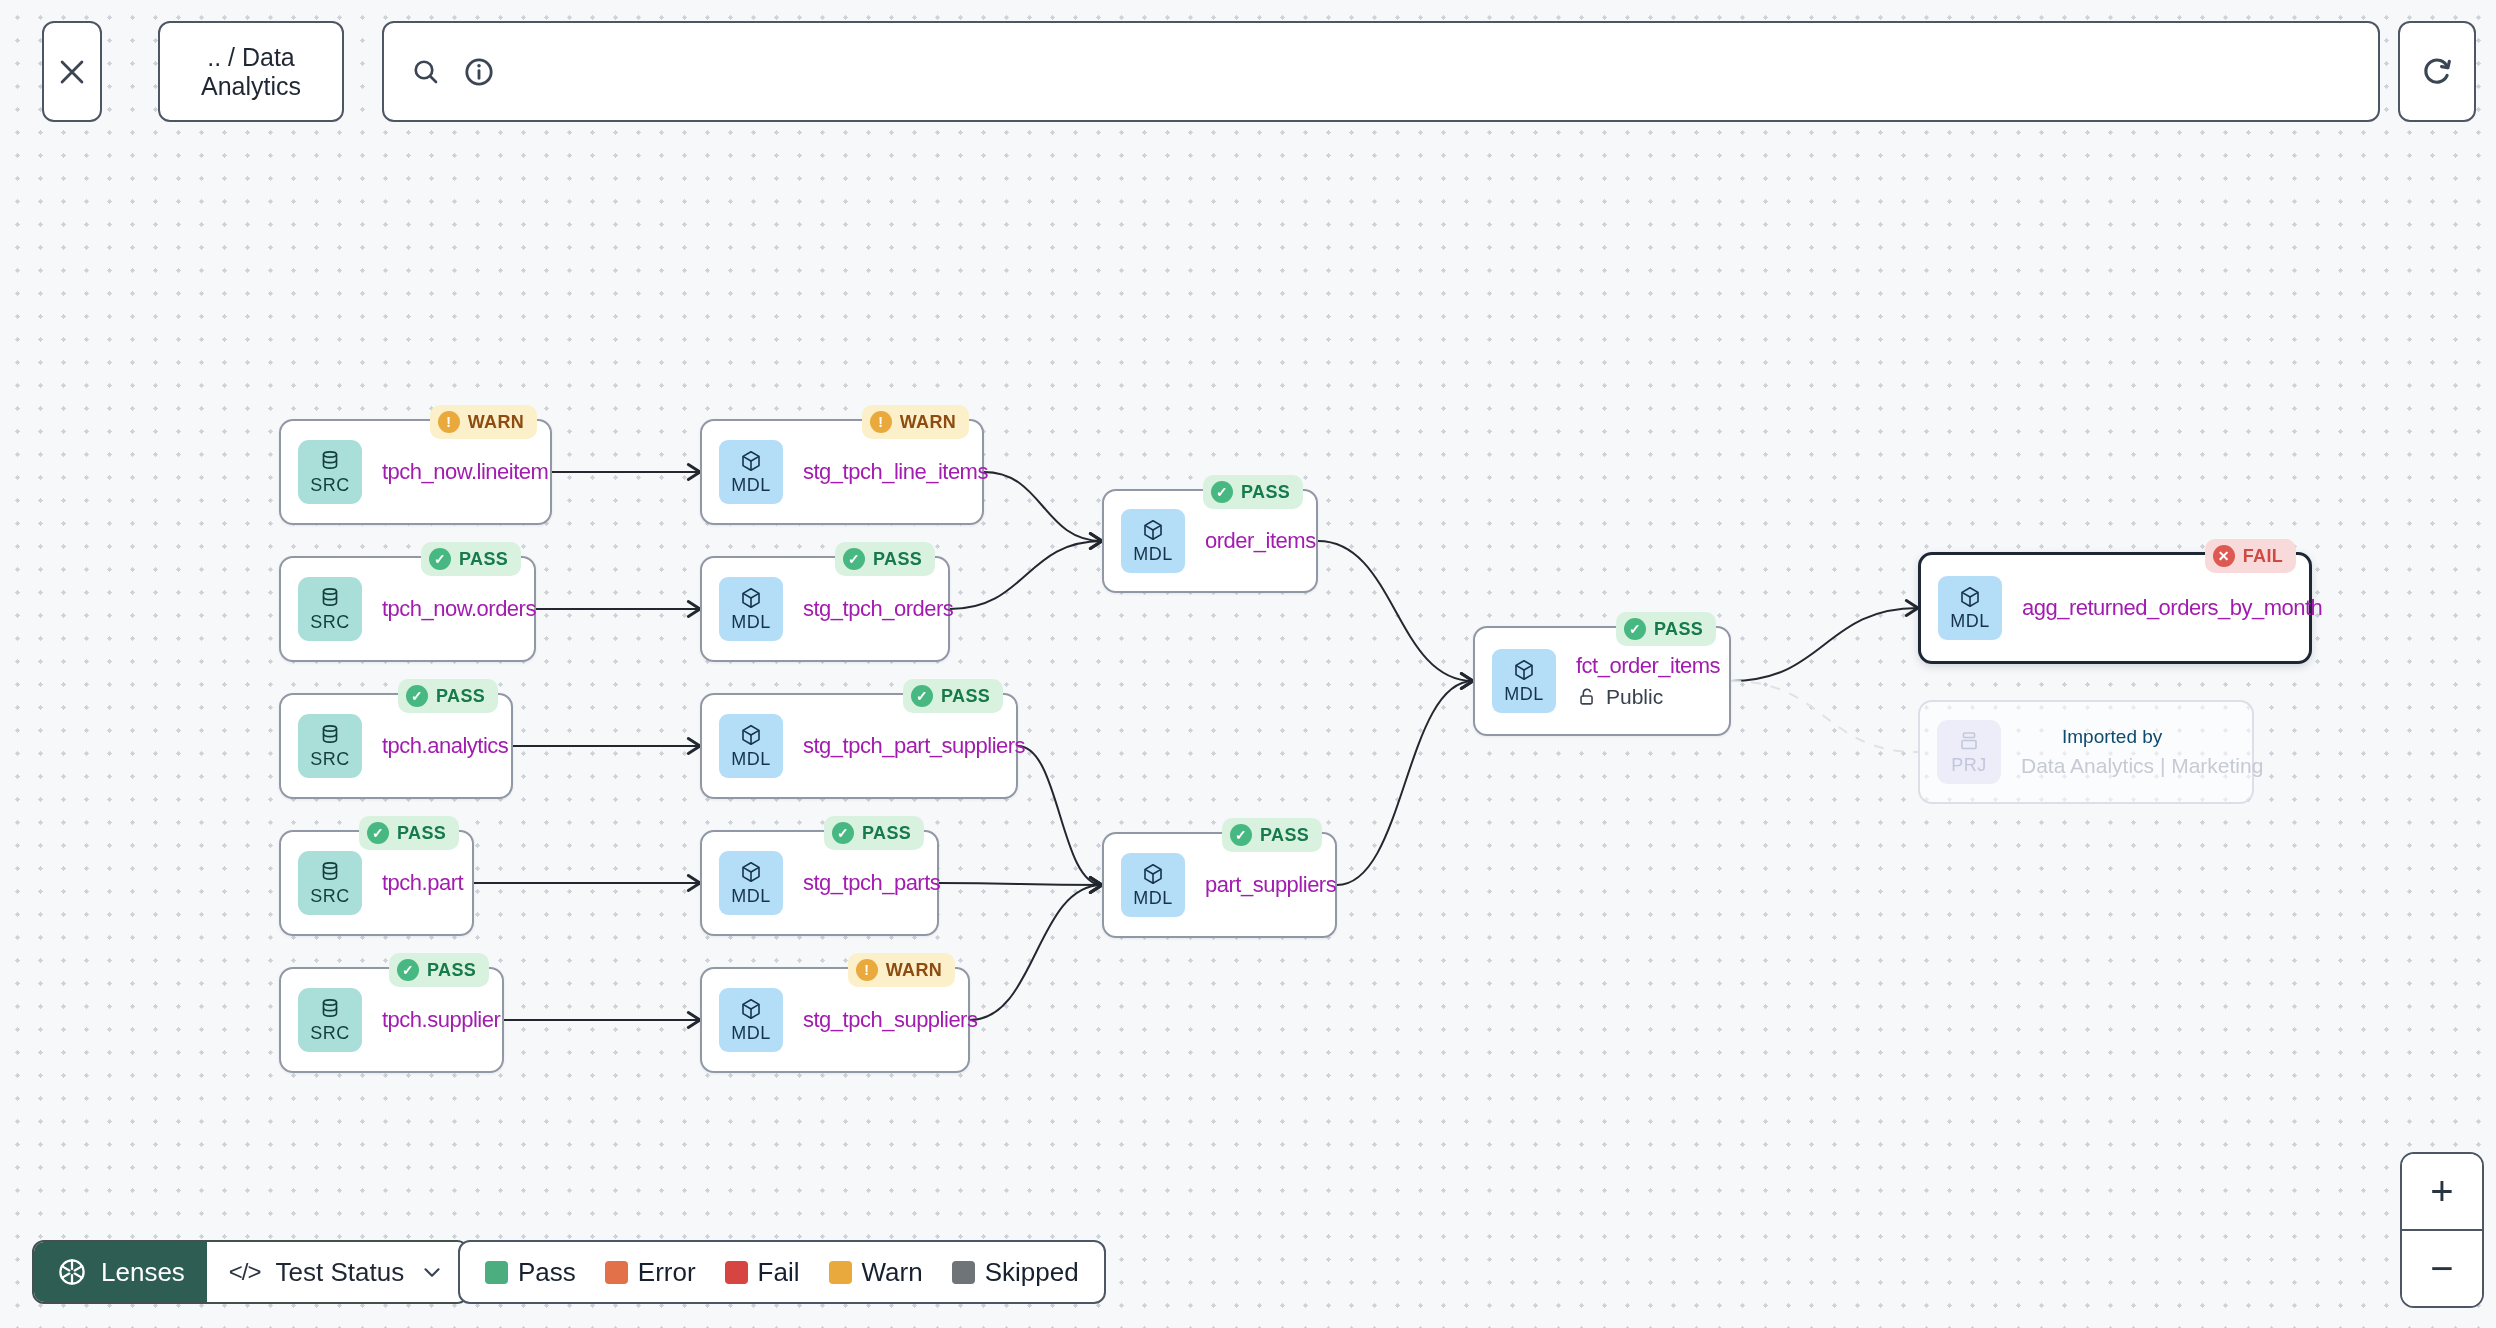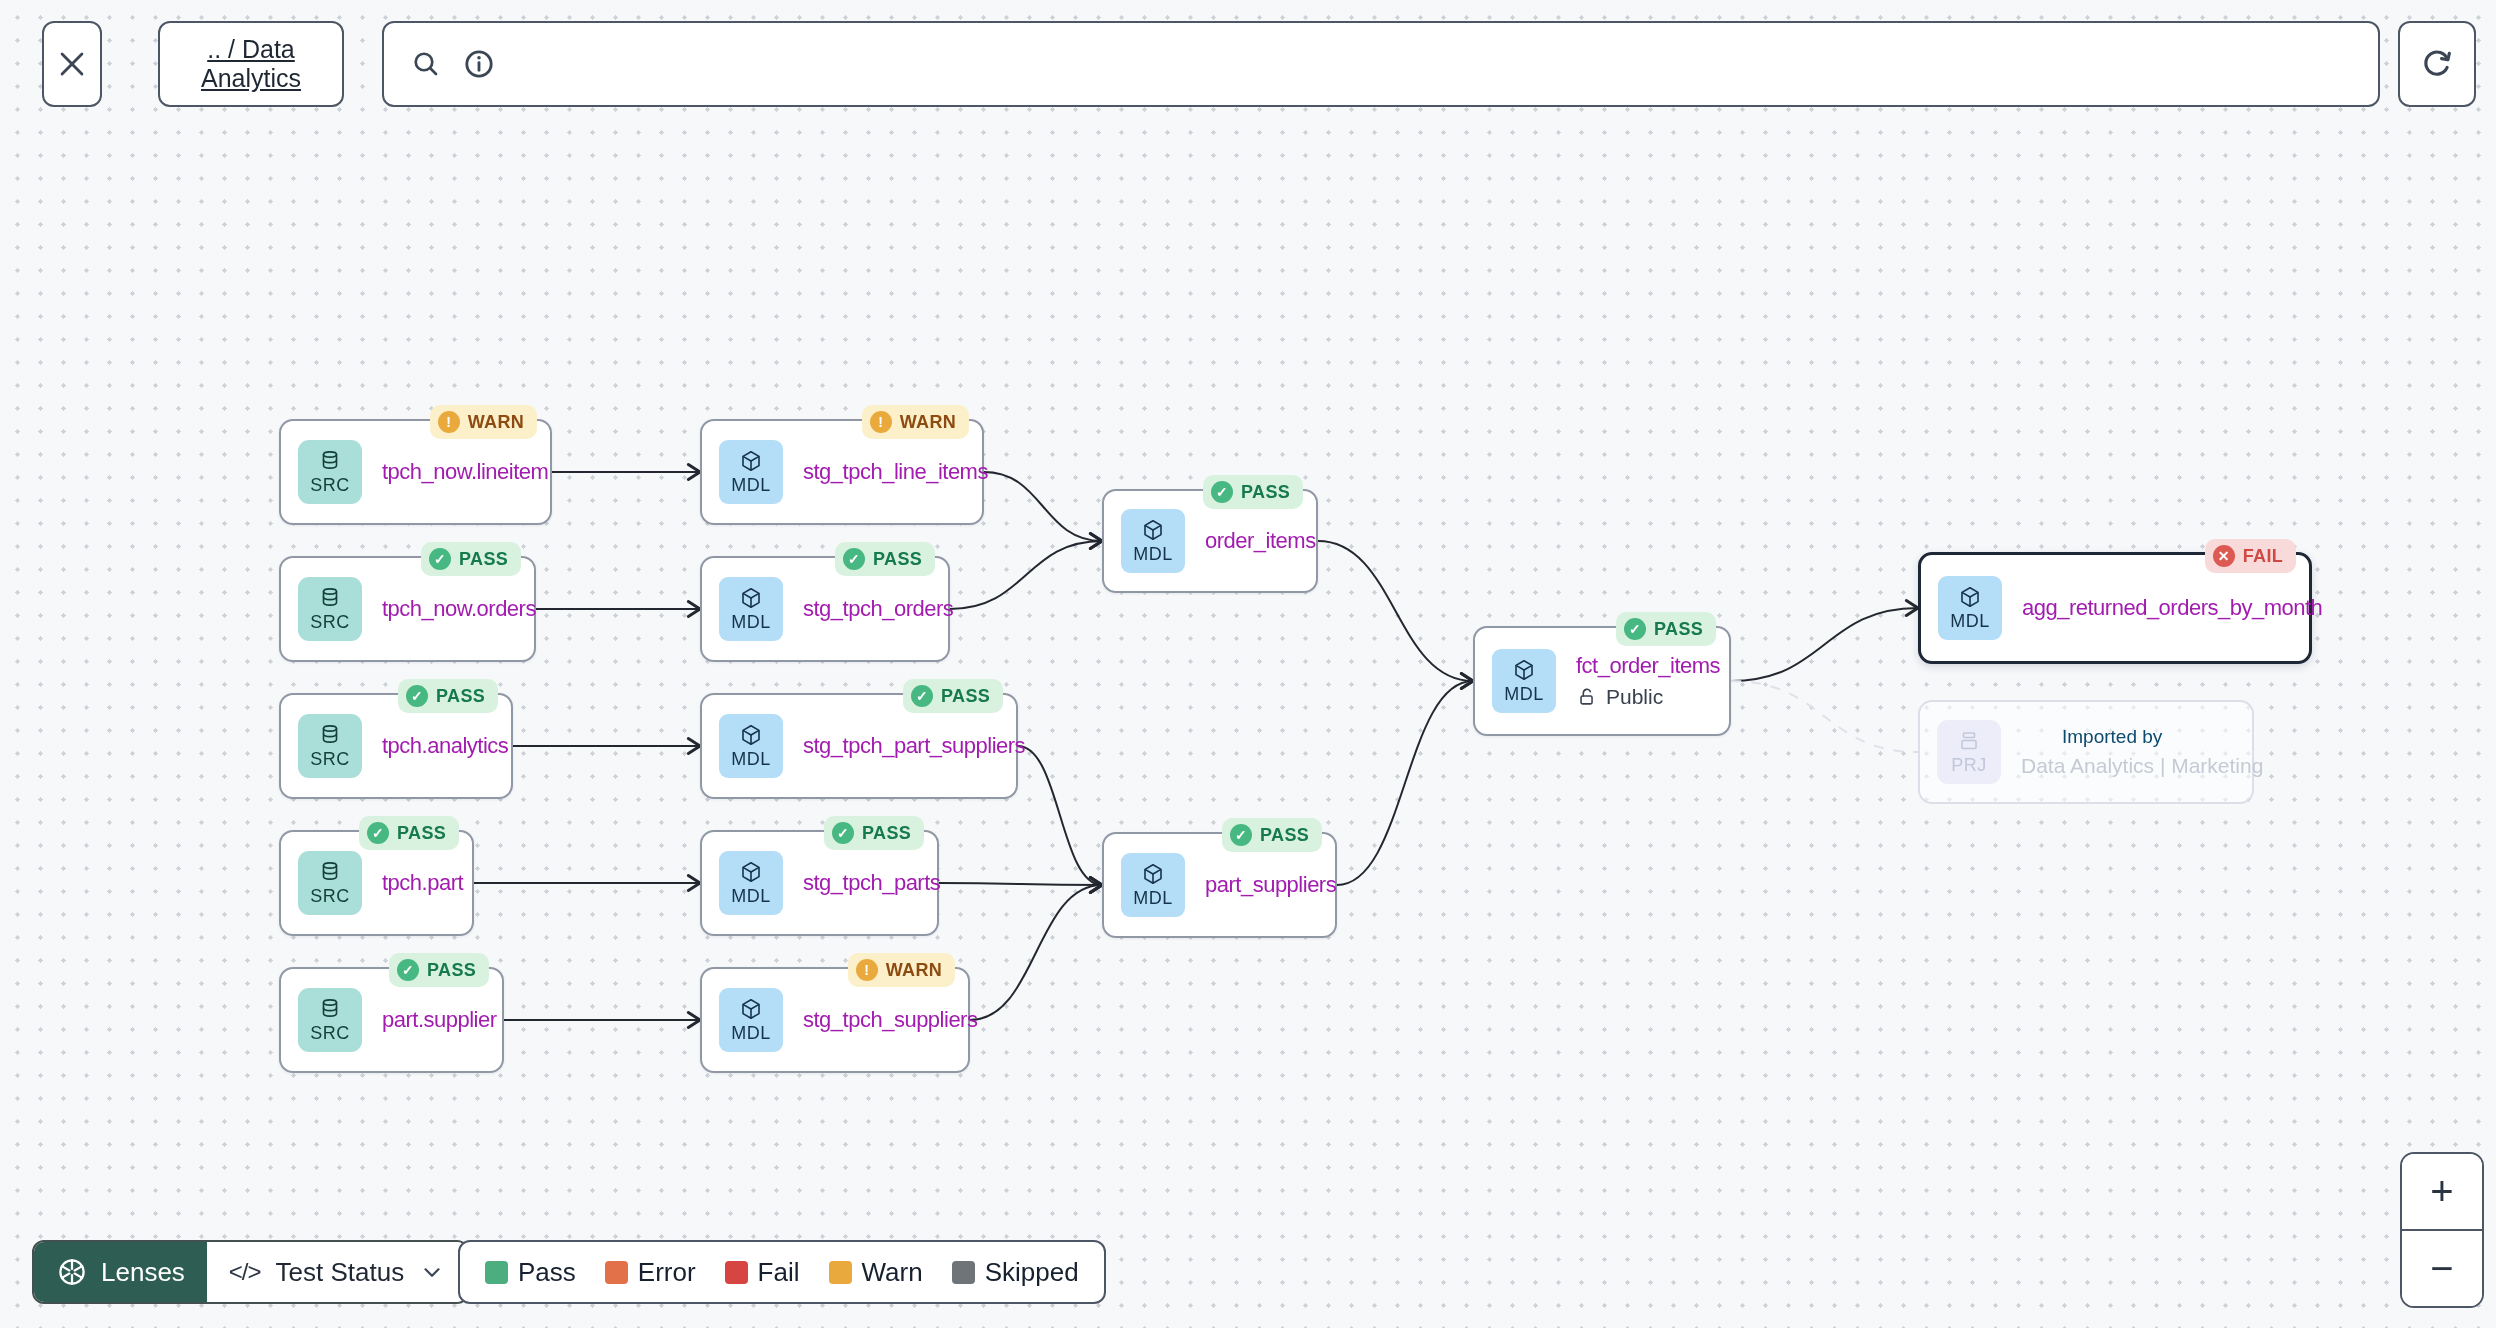--- a/index.html
+++ b/index.html
@@ -9,23 +9,23 @@
     font-family:"Liberation Sans", sans-serif;
     background-color:#f7f8fa;
     background-image:radial-gradient(circle, rgba(185,191,202,.65) 2px, transparent 2.2px);
     background-size:23px 23px;
     background-position:6px 6px;
     color:#1f2733;
   }
 
   
   .tb-btn {
-    position:absolute; top:21px; height:86px;
+    position:absolute; top:21px; height:101px;
     background:#fff; border:2.5px solid #4d5665; border-radius:12px;
-    display:flex; align-items:center; justify-content:center;text-decoration:underline;
+    display:flex; align-items:center; justify-content:center;
   }
   .tb-close { left:42px; width:60px; }
   .tb-crumb { left:158px; width:186px; font-size:25px; color:#1f2733; }
   .tb-search { left:382px; width:1998px; justify-content:flex-start; padding:0 26px; gap:20px; }
   .tb-search input {
     flex:1; border:none; outline:none; background:transparent;
     font-family:"Liberation Sans", sans-serif; font-size:27px; color:#1f2733;
   }
   .tb-refresh { left:2398px; width:78px; }
   .icon-stroke { stroke:#3c4554; stroke-width:2; fill:none; stroke-linecap:round; stroke-linejoin:round; }
@@ -301,21 +301,21 @@
       <span class="badge" style="background: rgb(217, 242, 223); color: rgb(23, 122, 76);"><span class="dot" style="background:#47b881">✓</span>PASS</span>
       <div class="node-icon SRC">
         <svg class="glyph" width="24" height="24" viewBox="0 0 24 24" style="stroke:currentColor;fill:none;stroke-width:1.6;stroke-linecap:round;">
           <ellipse cx="12" cy="5.5" rx="6.5" ry="2.6"></ellipse>
           <path d="M5.5 5.5 v11 c0 1.45 2.9 2.6 6.5 2.6 s6.5 -1.15 6.5 -2.6 v-11"></path>
           <path d="M5.5 11 c0 1.45 2.9 2.6 6.5 2.6 s6.5 -1.15 6.5 -2.6"></path>
         </svg>
         <span class="tname">SRC</span>
       </div>
       <div>
-        <div class="node-label">part.supplier</div>
+        <div class="node-label">tpch.supplier</div>
       </div>
     </div>
     <div class="node" style="left: 700px; top: 967px; width: 270px; height: 106px;">
       <span class="badge" style="background: rgb(251, 240, 201); color: rgb(141, 75, 17);"><span class="dot" style="background:#e9a93d">!</span>WARN</span>
       <div class="node-icon MDL">
         <svg class="glyph" width="24" height="24" viewBox="0 0 24 24" style="stroke:currentColor;fill:none;stroke-width:1.6;stroke-linejoin:round;">
           <path d="M12 2.8 L20 7.4 V16.6 L12 21.2 L4 16.6 V7.4 Z"></path>
           <path d="M4 7.4 L12 12 L20 7.4"></path>
           <path d="M12 12 V21.2"></path>
         </svg>

